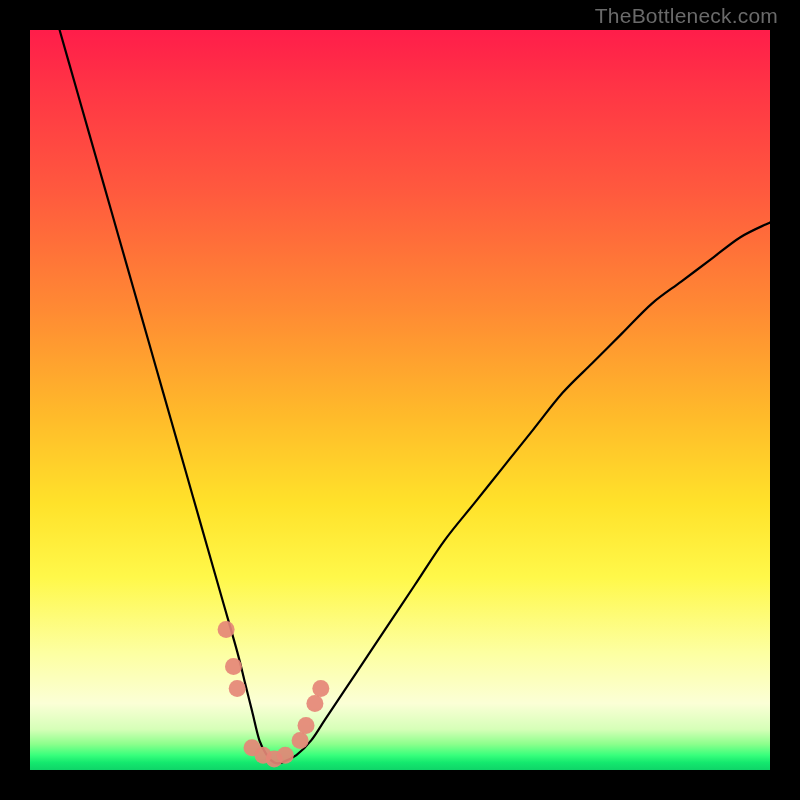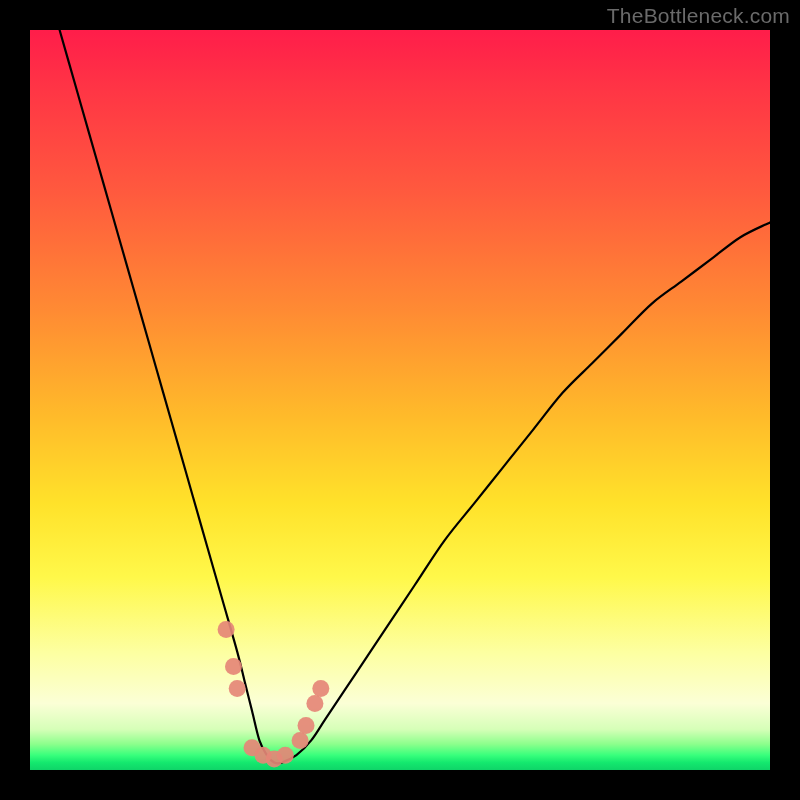--- a/index.html
+++ b/index.html
@@ -38,21 +38,21 @@
       #d6ffb8 94.5%,
       #8cff8c 96.5%,
       #38ff7c 98%,
       #14e86e 99%,
       #0fd468 100%
     );
   }
   .watermark {
     position: absolute;
     top: 4px;
-    right: 10px;
+    right: 22px;
     color: #6a6a6a;
     font-size: 21px;
     letter-spacing: 0.2px;
     user-select: none;
   }
   svg.curve {
     position: absolute;
     left: 0;
     top: 0;
     width: 740px;

